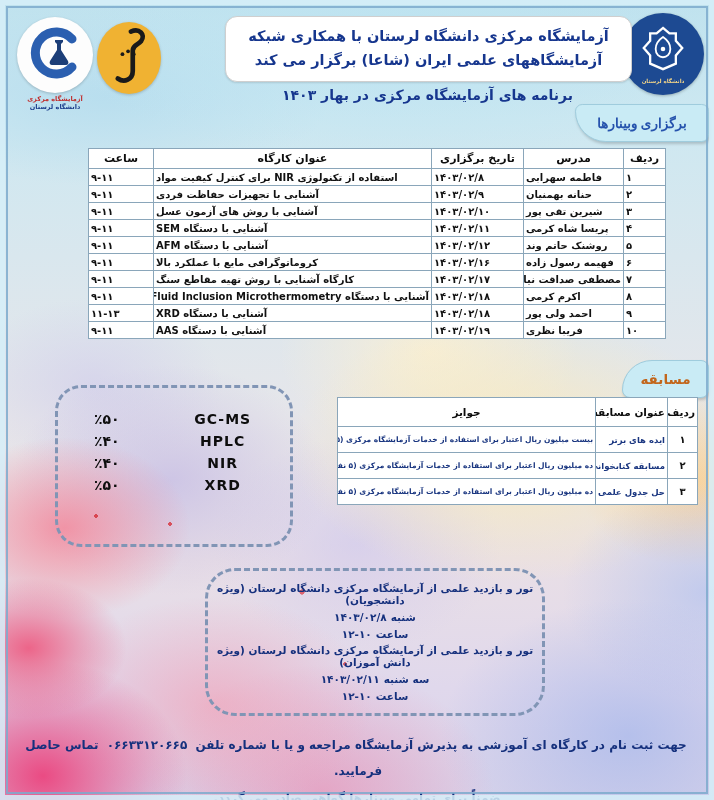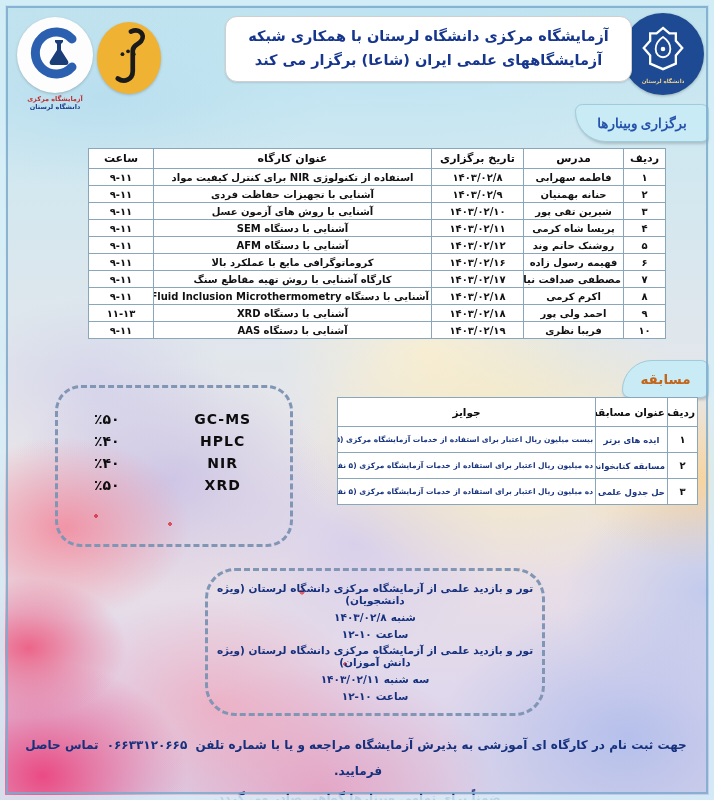--- a/index.html
+++ b/index.html
@@ -63,27 +63,27 @@
     color:#2653ad;font-size:13.5px;font-weight:700;font-family:Liberation Serif, serif;}
   .tab-competition{top:360px;left:622px;width:85px;height:36px;border-radius:30px 8px 8px 8px;
     color:#c2661c;font-size:13.5px;font-weight:700;}
 
   
   table{border-collapse:collapse;table-layout:fixed;background:#fff;direction:rtl;}
   th,td{border:1px solid #8aa6ba;padding:0 2px;overflow:hidden;white-space:nowrap;}
   th{font-weight:700;color:#0d0d0d;}
   #webinars-table{position:absolute;top:148px;left:88px;width:577px;}
   #webinars-table th{font-size:11px;height:19px;}
-  #webinars-table td{font-size:10px;font-weight:700;color:#111;height:16px;text-align:center;}
+  #webinars-table td{font-size:10px;font-weight:700;color:#111;height:16px;text-align:left;}
   #webinars-table td.c2,#webinars-table td.c4{direction:ltr;}
   #competition-table{position:absolute;top:397px;left:337px;width:360px;}
   #competition-table th{font-size:10.5px;height:28px;}
   #competition-table td{font-weight:700;height:25px;text-align:center;}
   #competition-table td.c0{font-size:10px;color:#111;}
-  #competition-table td.c1{font-size:8.5px;color:#1a3680;}
+  #competition-table td.c1{font-size:8.5px;color:#1a3680;text-align:right;}
   #competition-table td.c2{font-size:7.5px;color:#1a3680;}
 
   
   .discounts{position:absolute;top:385px;left:55px;width:238px;height:162px;
     border:3px dashed #8195b5;border-radius:26px;padding-top:12px;box-sizing:border-box;}
   .disc-title{text-align:center;color:#0d0d0d;font-size:12px;font-weight:700;line-height:1.5;}
   .disc-items{margin-top:8px;}
   .disc-row{direction:ltr;display:grid;grid-template-columns:42% 58%;height:22px;align-items:center;}
   .disc-val{text-align:center;font-size:14px;font-weight:700;color:#0d0d0d;}
   .disc-name{text-align:center;font-size:14px;font-weight:700;color:#0d0d0d;letter-spacing:1px;}
@@ -113,20 +113,21 @@
         <circle cx="24" cy="26" r="2.5" fill="#ffffff"></circle>
       </svg>
     </span>
     <span class="cap">دانشگاه لرستان</span>
   </div>
 
   <div class="title-box">
     <div>آزمایشگاه مرکزی دانشگاه لرستان با همکاری شبکه</div>
     <div>آزمایشگاههای علمی ایران (شاعا) برگزار می کند</div>
   </div>
+  <div class="subtitle">برنامه های آزمایشگاه مرکزی در بهار ۱۴۰۳</div>
 
   <div class="shaa-logo">
     <span>
       <svg width="44" height="60" viewBox="0 0 44 64">
         <path d="M24,6 c9,-4 16,3 11,10 c-3,4 -9,4 -9,10 v22 c0,9 -9,13 -16,8" fill="none" stroke="#1a1a1a" stroke-width="5" stroke-linecap="round"></path>
         <circle cx="15" cy="30" r="2" fill="#1a1a1a"></circle>
         <circle cx="21" cy="27" r="2" fill="#1a1a1a"></circle>
         <circle cx="27" cy="30" r="2" fill="#1a1a1a"></circle>
       </svg>
     </span>

